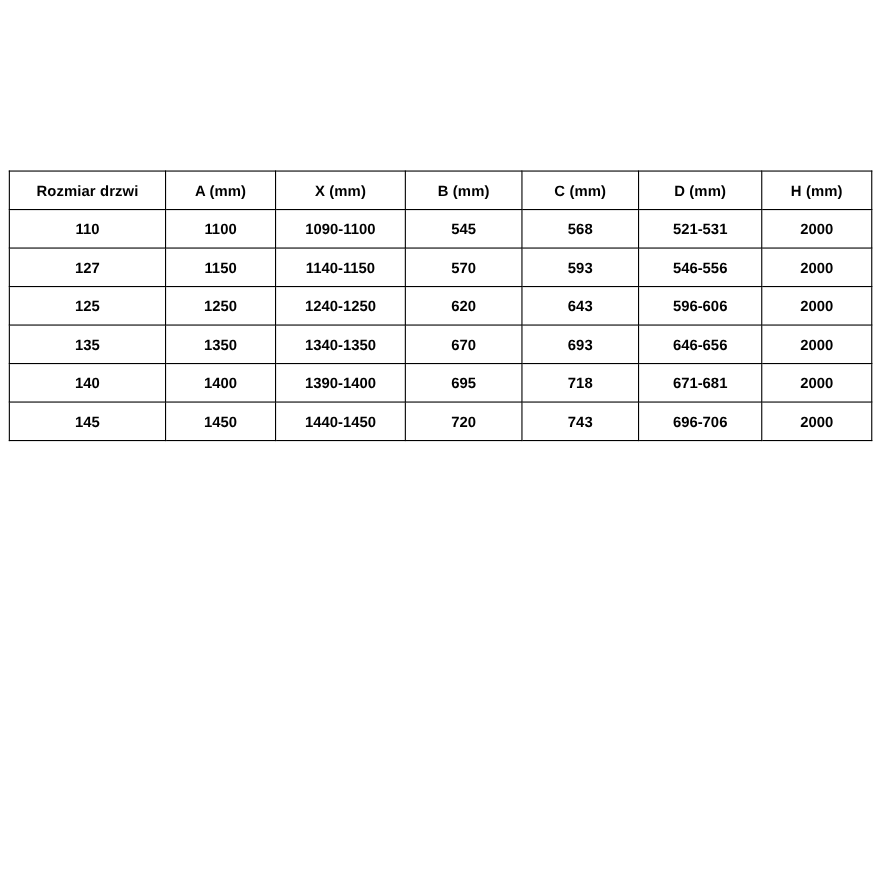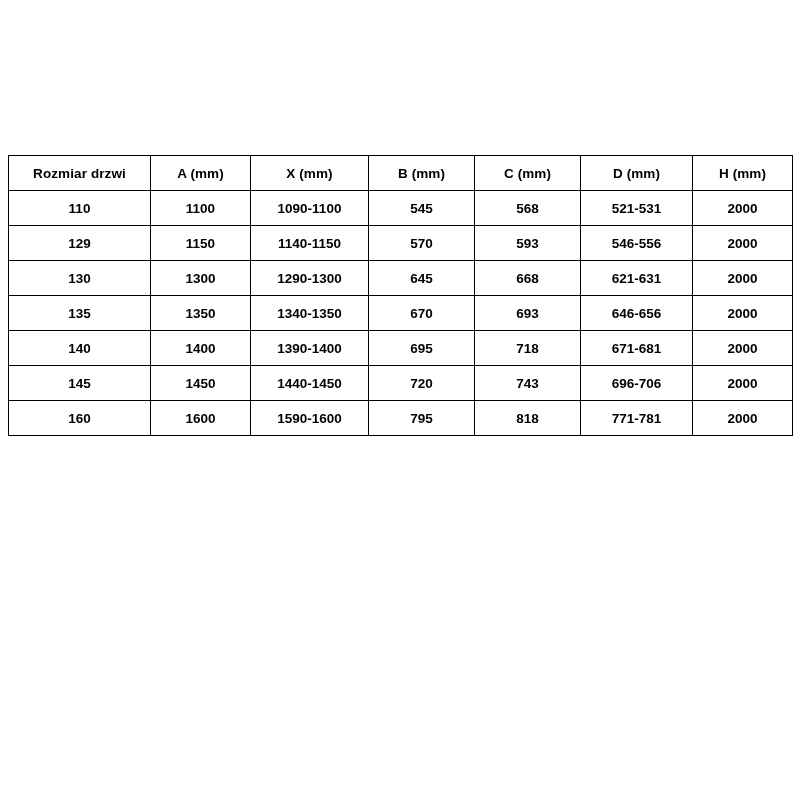--- a/index.html
+++ b/index.html
@@ -88,35 +88,35 @@
         <tr>
           <td>110</td>
           <td>1100</td>
           <td>1090-1100</td>
           <td>545</td>
           <td>568</td>
           <td>521-531</td>
           <td>2000</td>
         </tr>
         <tr>
-          <td>129</td>
+          <td>127</td>
           <td>1150</td>
           <td>1140-1150</td>
           <td>570</td>
           <td>593</td>
           <td>546-556</td>
           <td>2000</td>
         </tr>
         <tr>
-          <td>130</td>
-          <td>1300</td>
-          <td>1290-1300</td>
-          <td>645</td>
-          <td>668</td>
-          <td>621-631</td>
+          <td>125</td>
+          <td>1250</td>
+          <td>1240-1250</td>
+          <td>620</td>
+          <td>643</td>
+          <td>596-606</td>
           <td>2000</td>
         </tr>
         <tr>
           <td>135</td>
           <td>1350</td>
           <td>1340-1350</td>
           <td>670</td>
           <td>693</td>
           <td>646-656</td>
           <td>2000</td>
@@ -132,25 +132,16 @@
         </tr>
         <tr>
           <td>145</td>
           <td>1450</td>
           <td>1440-1450</td>
           <td>720</td>
           <td>743</td>
           <td>696-706</td>
           <td>2000</td>
         </tr>
-        <tr>
-          <td>160</td>
-          <td>1600</td>
-          <td>1590-1600</td>
-          <td>795</td>
-          <td>818</td>
-          <td>771-781</td>
-          <td>2000</td>
-        </tr>
       </tbody>
     </table>
   </div>
 </div>
 
 </body></html>

